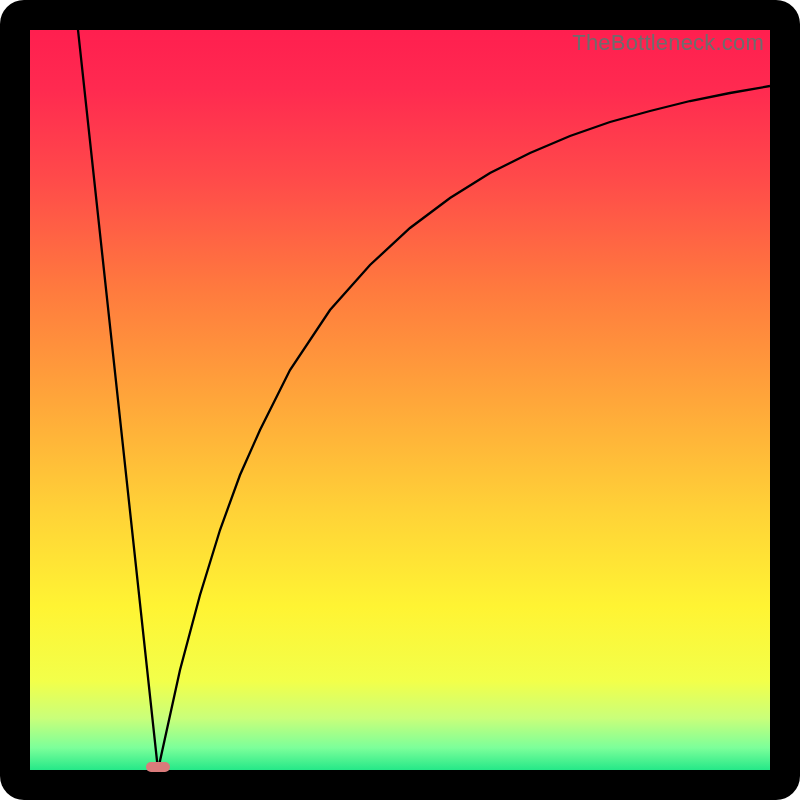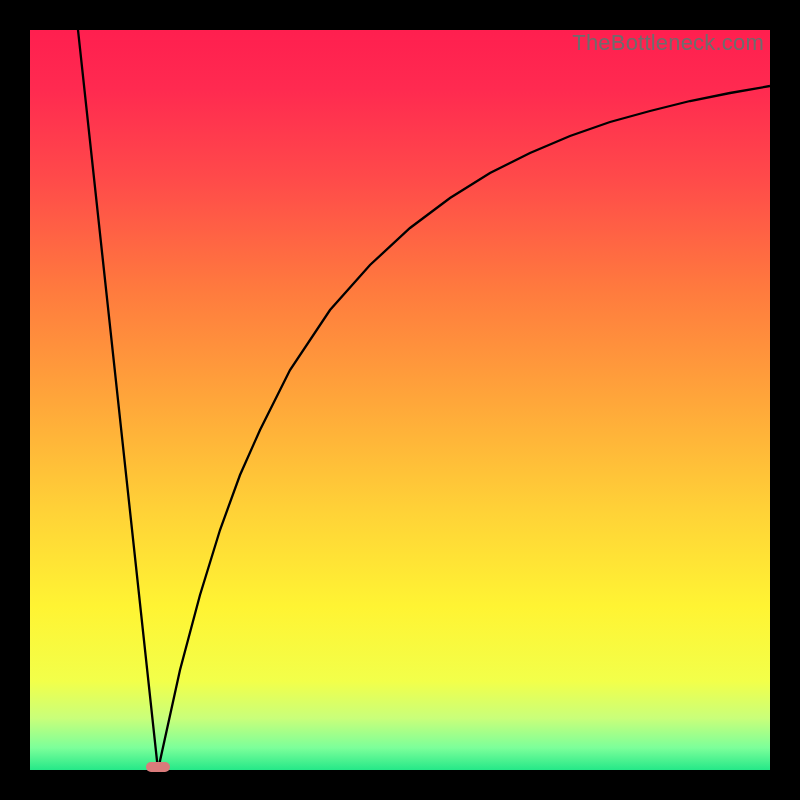--- a/index.html
+++ b/index.html
@@ -8,20 +8,21 @@
     width: 800px;
     height: 800px;
     overflow: hidden;
     font-family: Arial, Helvetica, sans-serif;
   }
   .frame {
     width: 800px;
     height: 800px;
     background: #000;
     position: relative;
+    border-radius: 24px;
   }
   .plot-area {
     position: absolute;
     left: 30px;
     top: 30px;
     width: 740px;
     height: 740px;
   }
   .gradient-bg {
     position: absolute;

